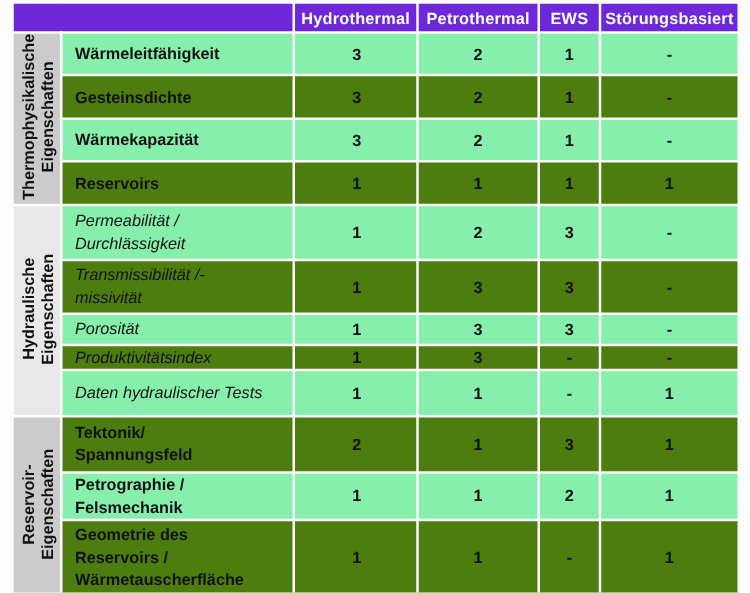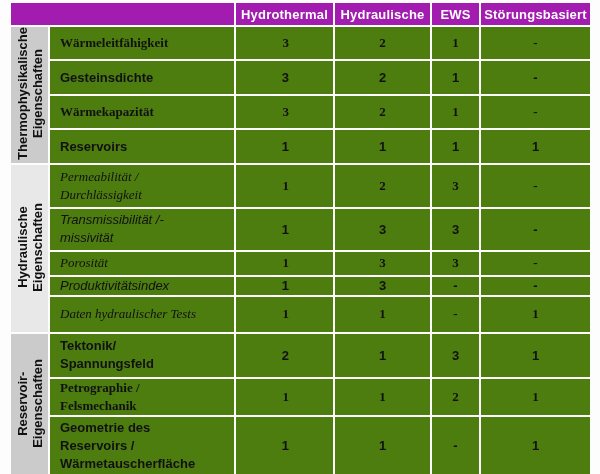--- a/index.html
+++ b/index.html
@@ -1,51 +1,51 @@
 <!DOCTYPE html>
 <html><head>
 <meta charset="utf-8">
 <style>
   html, body { margin: 0; padding: 0; background: #fdfdfd; }
   body { width: 600px; height: 474px; position: relative; overflow: hidden;
          font-family: "Liberation Sans", "DejaVu Sans", sans-serif; }
   table { position: absolute; left: 9px; top: 1px; border-collapse: collapse;
           table-layout: fixed; width: 581px; }
   th, td { border: 2px solid #fdfdfd; padding: 0; }
-  thead th { background: #a21caf; color: #ffffff; font-weight: bold; font-size: 13px;
+  thead th { background: #6d28d9; color: #ffffff; font-weight: bold; font-size: 13px;
              height: 22px; text-align: center; letter-spacing: 0.2px; }
   td { font-size: 13px; color: #111; }
   td.group { background: #cbcbcb; font-weight: bold; font-size: 13px; text-align: center; }
   td.group.alt { background: #e8e8e8; }
   .vert { writing-mode: vertical-rl; transform: rotate(180deg); display: inline-block;
           line-height: 15px; white-space: pre-line; text-align: center; }
   td.label { padding-left: 10px; line-height: 18px; font-weight: bold; }
   td.label.italic { font-weight: normal; font-style: italic; margin-left: 16px; }
   td.val { text-align: center; font-weight: bold; }
   td.hydro { text-align: right; padding-right: 44px; }
-  tr.dark td.label, tr.dark td.val { background: #4d7c0f; font-family: Liberation Serif, serif; }
+  tr.dark td.label, tr.dark td.val { background: #86efac; }
   tr.light td.label, tr.light td.val { background: #4d7c0f; }
 </style>
 </head>
 <body>
 
 <table>
   <colgroup>
     <col style="width:39px">
       <col style="width:186px">
       <col style="width:99px">
     <col style="width:97px">
       <col style="width:49px">
       <col style="width:111px">
   </colgroup>
   <thead>
     <tr>
       <th colspan="2"></th>
       <th>Hydrothermal</th>
-      <th>Hydraulische</th>
+      <th>Petrothermal</th>
       <th>EWS</th>
       <th>Störungsbasiert</th>
     </tr>
   </thead>
   <tbody>
 
     <tr class="dark" style="height:32px">
       <td class="group" rowspan="4">
         <span class="vert">Thermophysikalische
 Eigenschaften</span>

